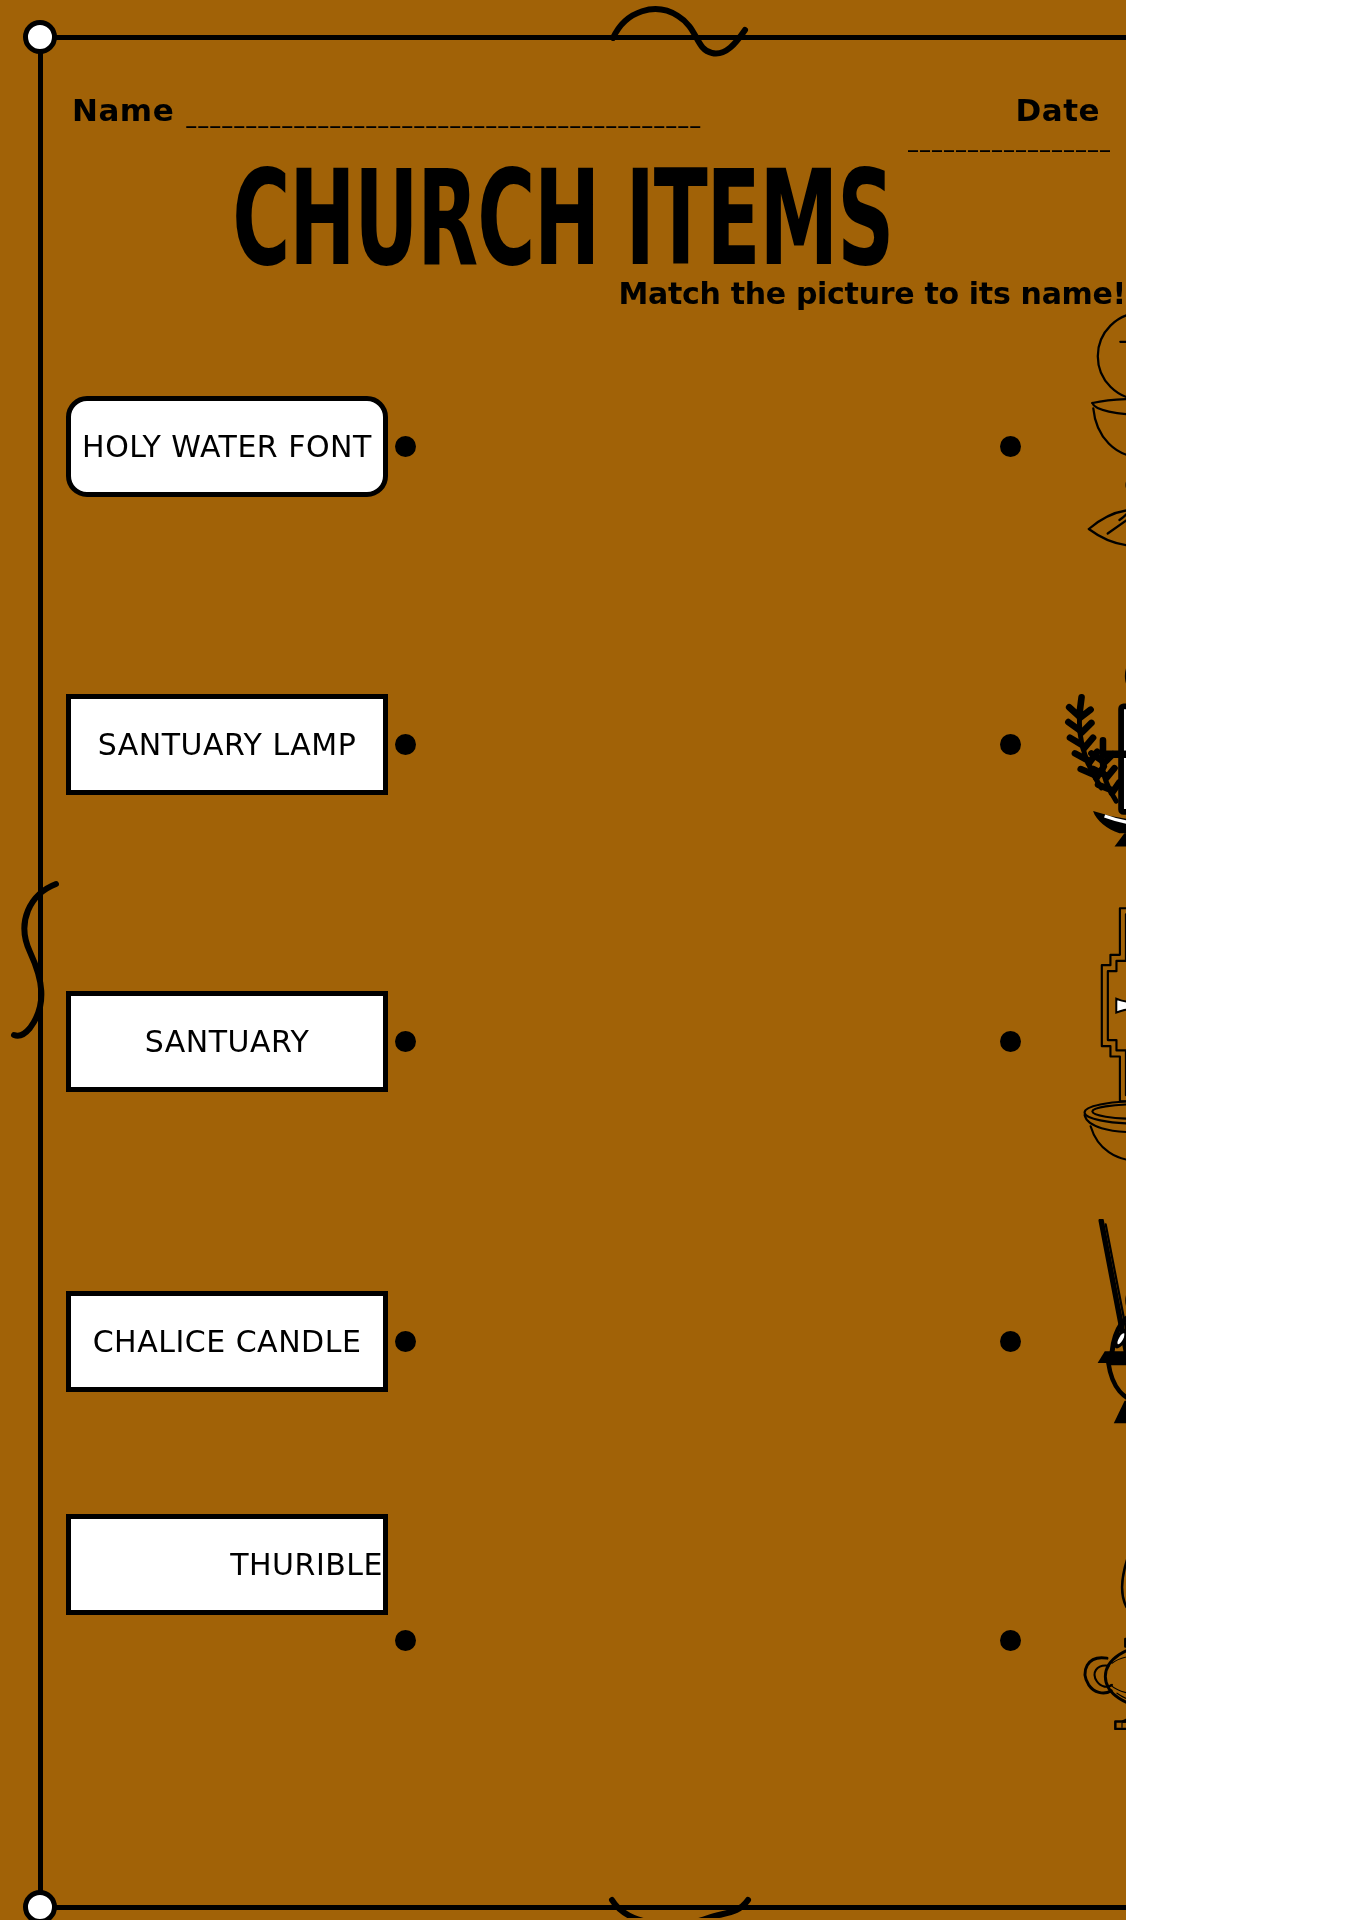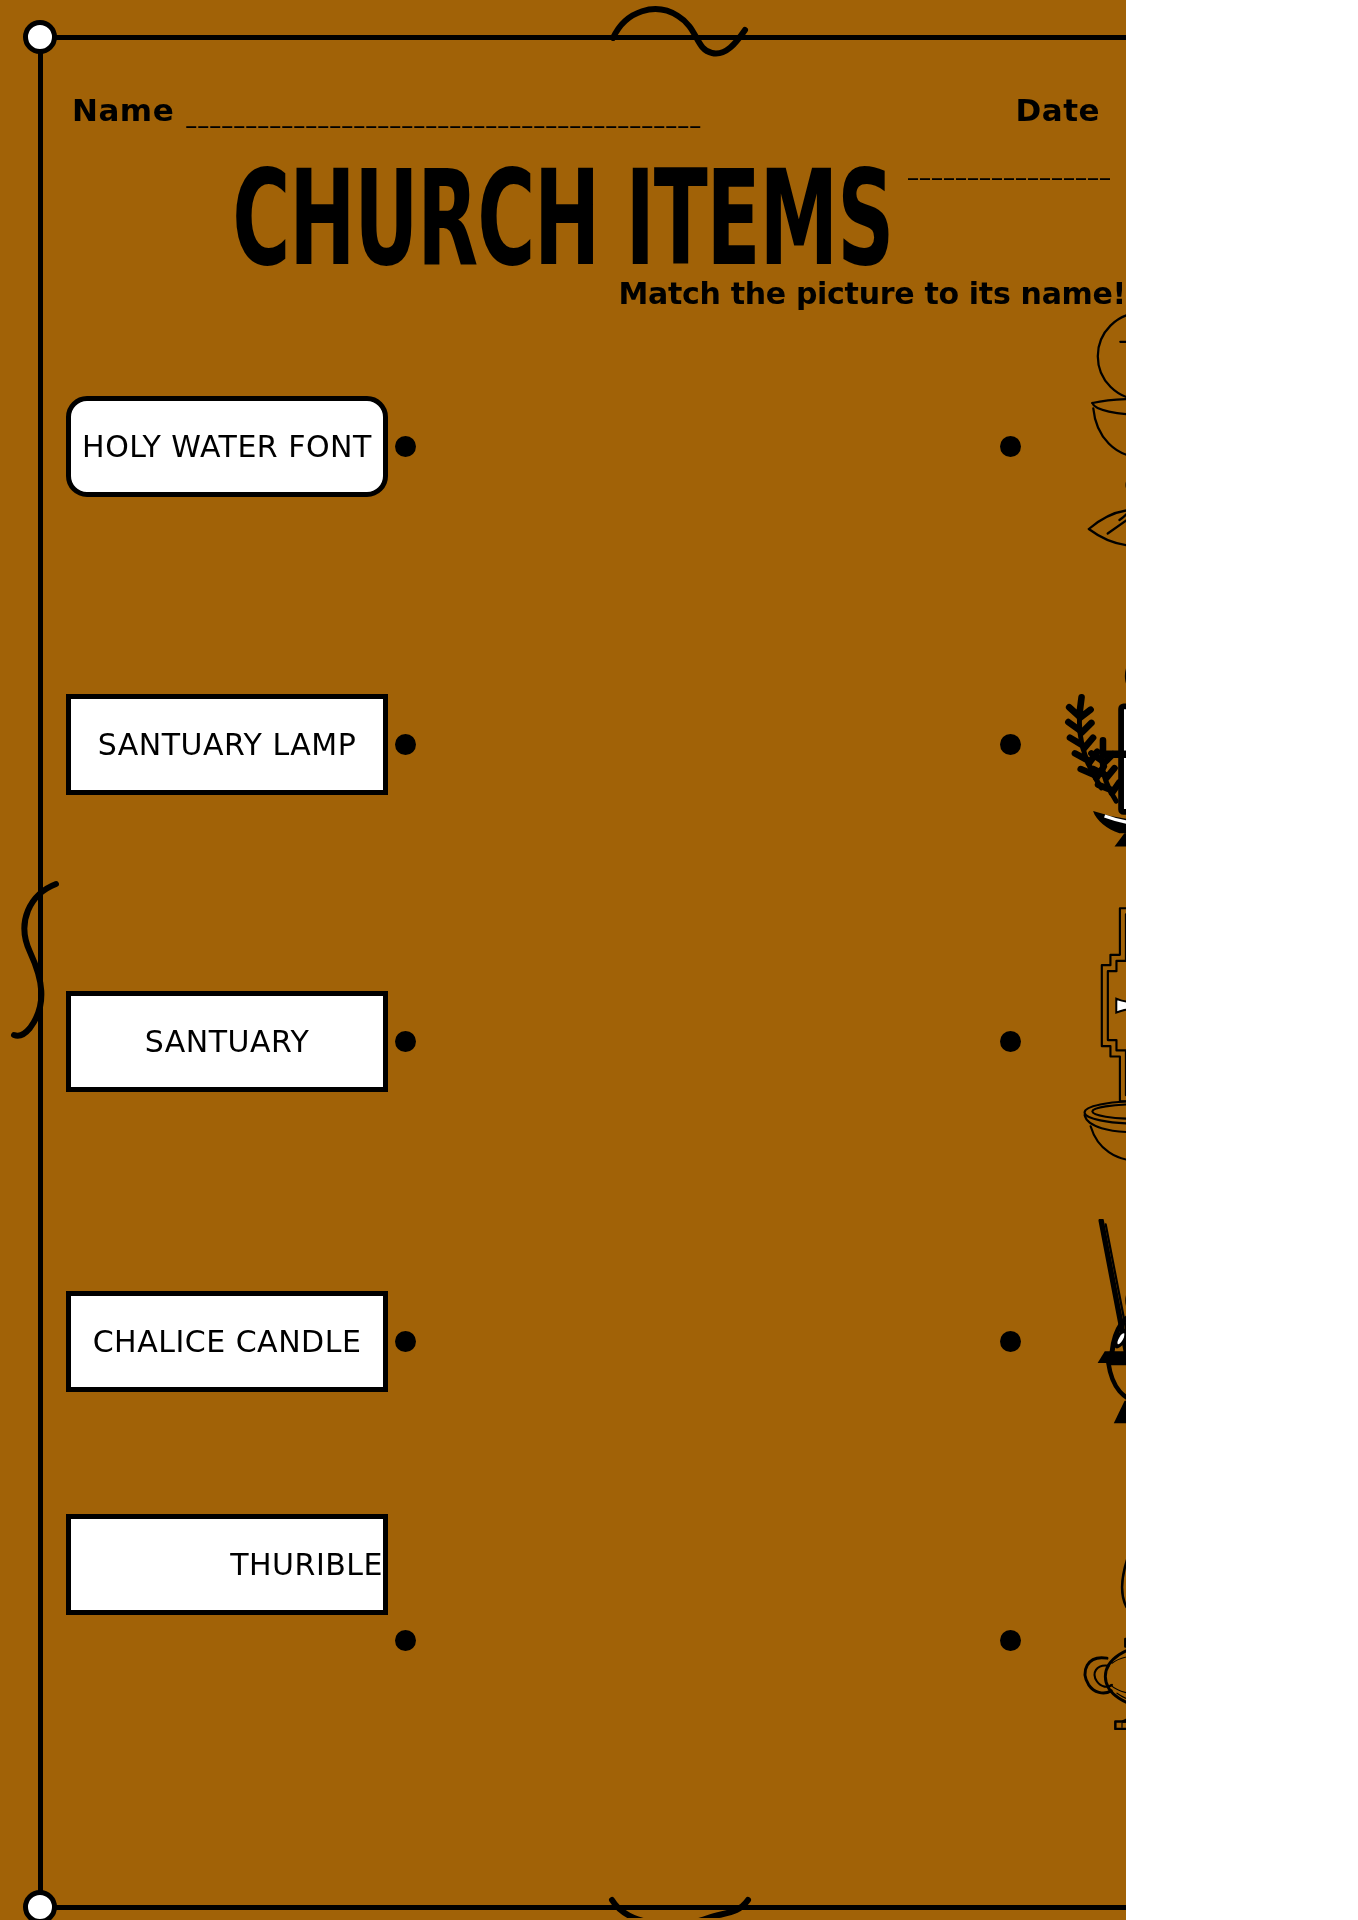--- a/index.html
+++ b/index.html
@@ -75,21 +75,21 @@
     <path d="M14,8 C40,18 54,46 40,76 C28,102 22,128 40,152 C45,158 51,161 56,159"></path>
   </svg>
 
   <div class="header-row">
     <div class="name-group">
       <span class="blank-label">Name</span>
       <span class="rule" style="max-width:740px;">___________________________________________</span>
     </div>
     <div class="date-group">
       <span class="blank-label">Date</span>
-      <span class="rule" style="max-width:300px;margin-top:28px;">_________________</span>
+      <span class="rule" style="max-width:300px;">_________________</span>
     </div>
   </div>
 
   <h1 class="title"><span>CHURCH ITEMS</span></h1>
   <div class="subtitle">Match the picture to its name!</div>
 
   <div class="label-box" style="top:396px;border-radius:21px;">
       <span>HOLY WATER FONT</span>
     </div>
   <div class="label-box" style="top:694px;">

